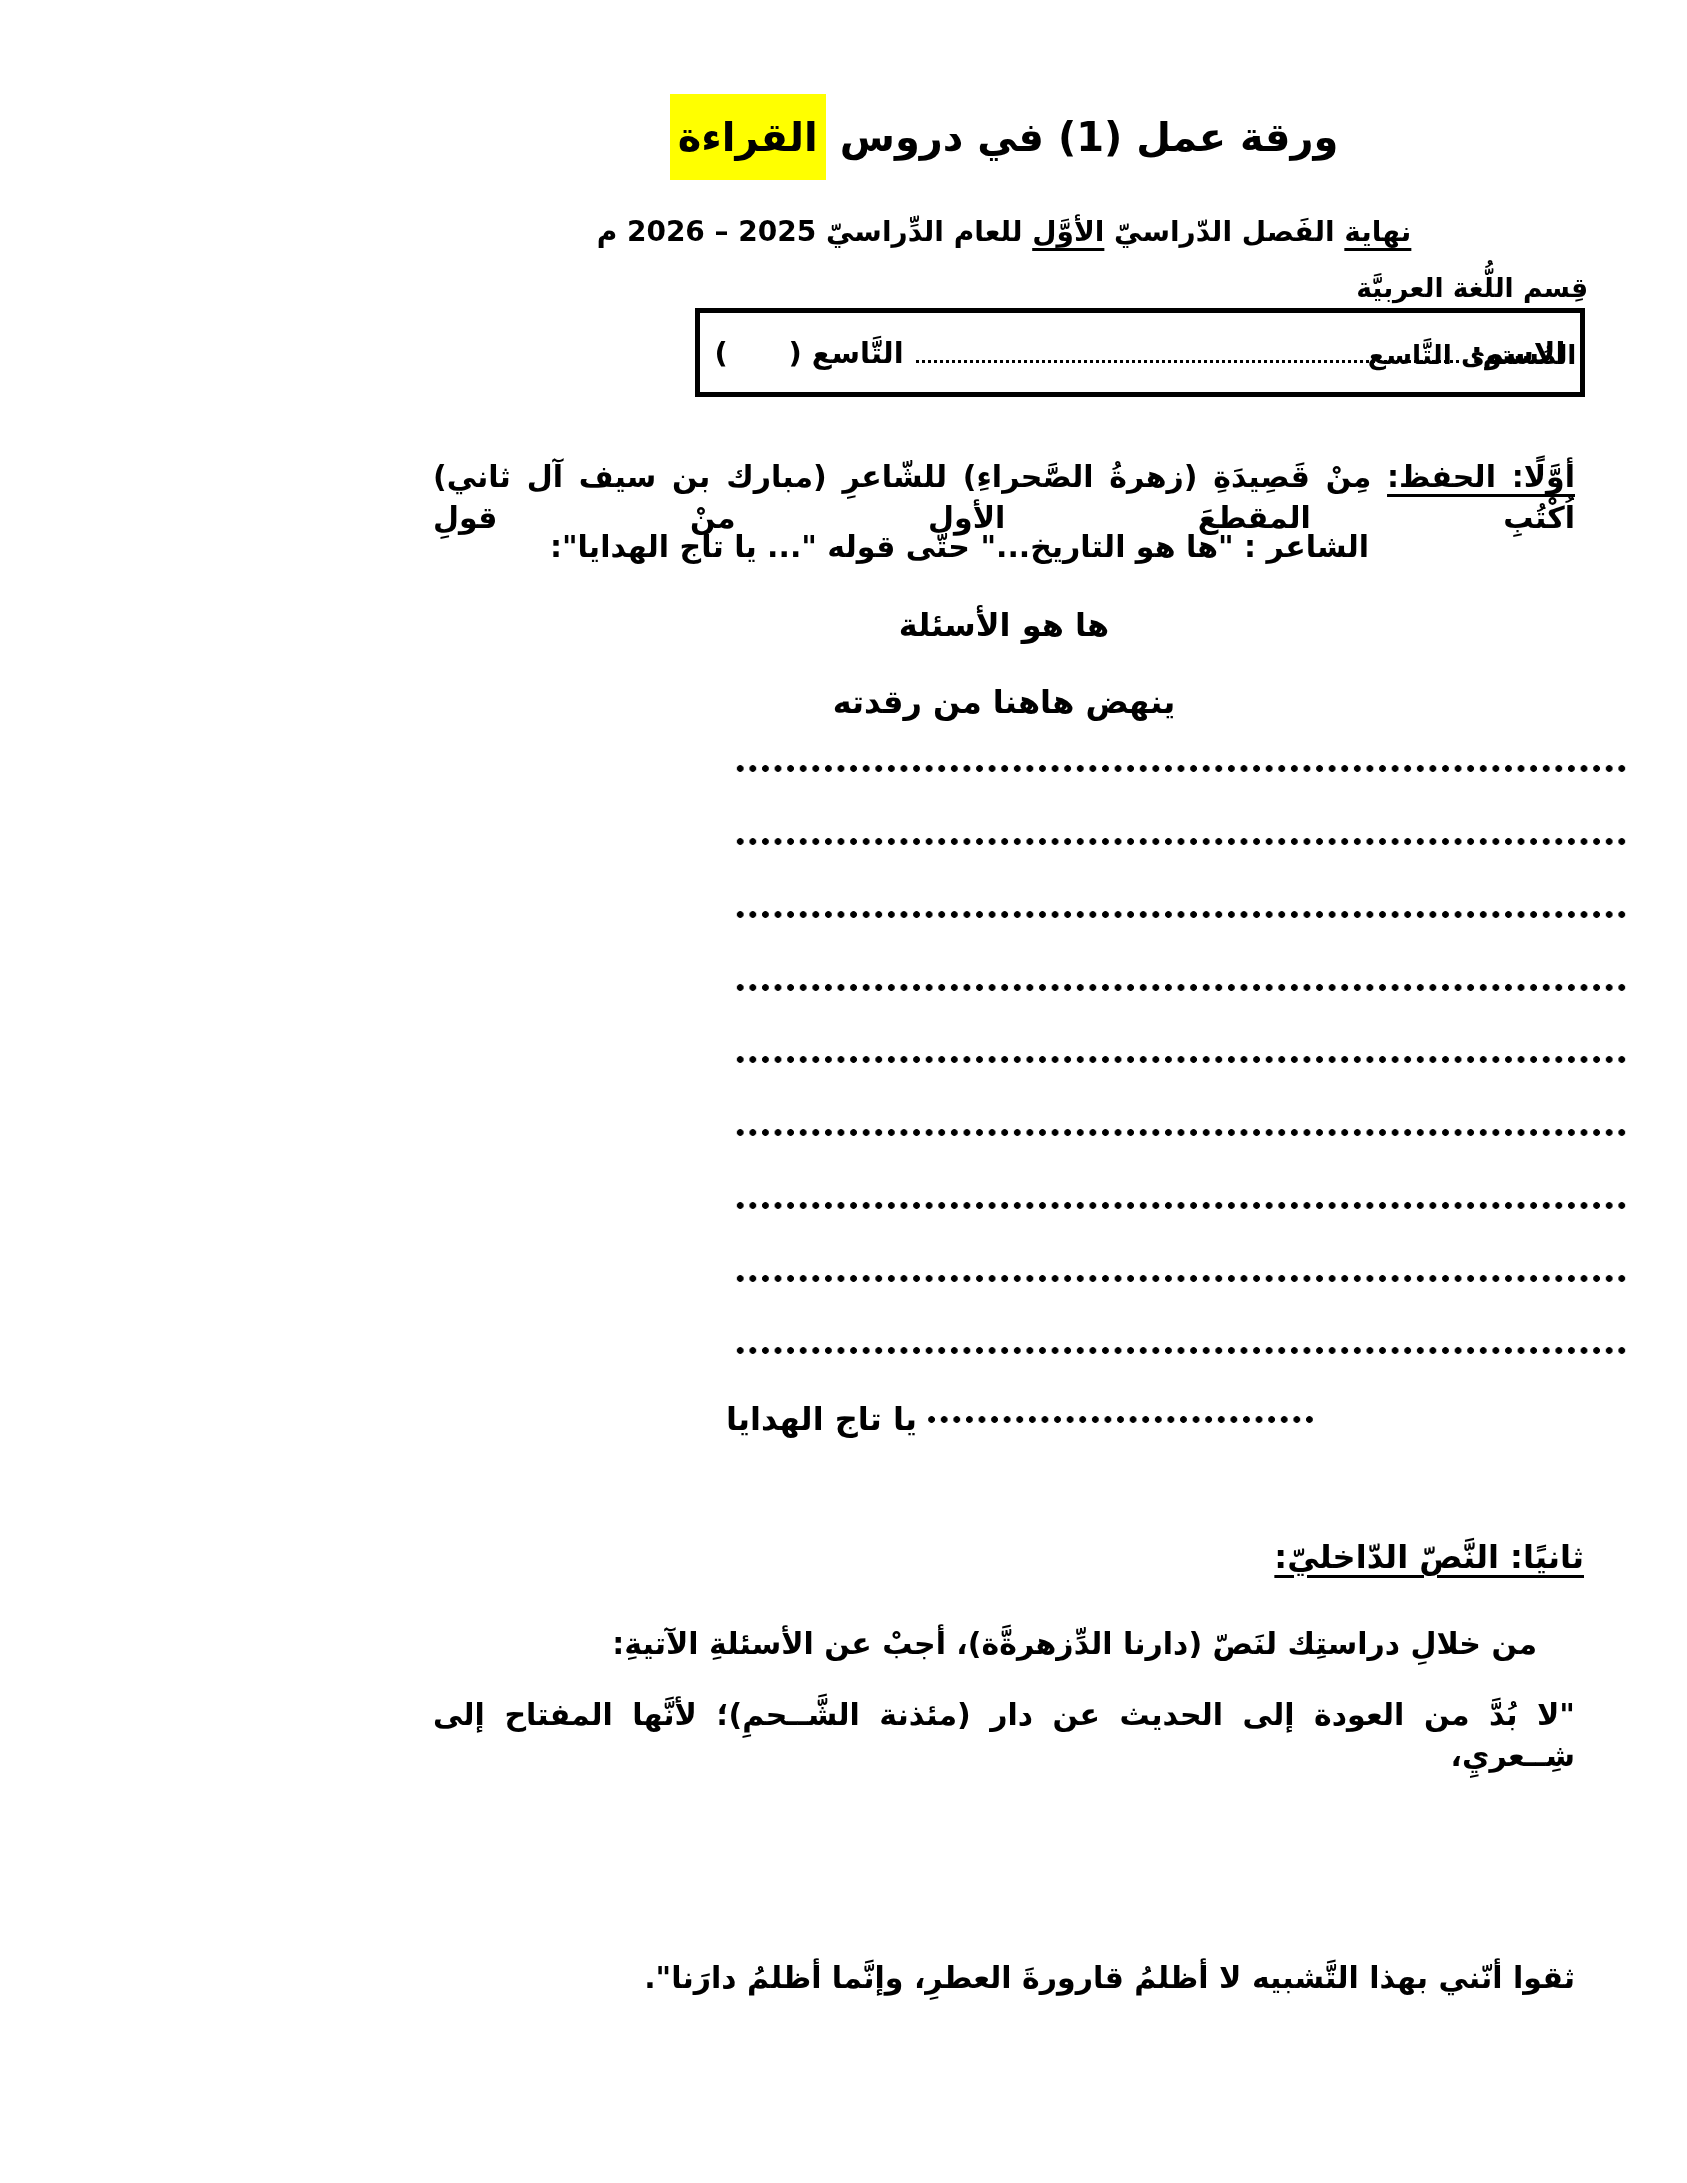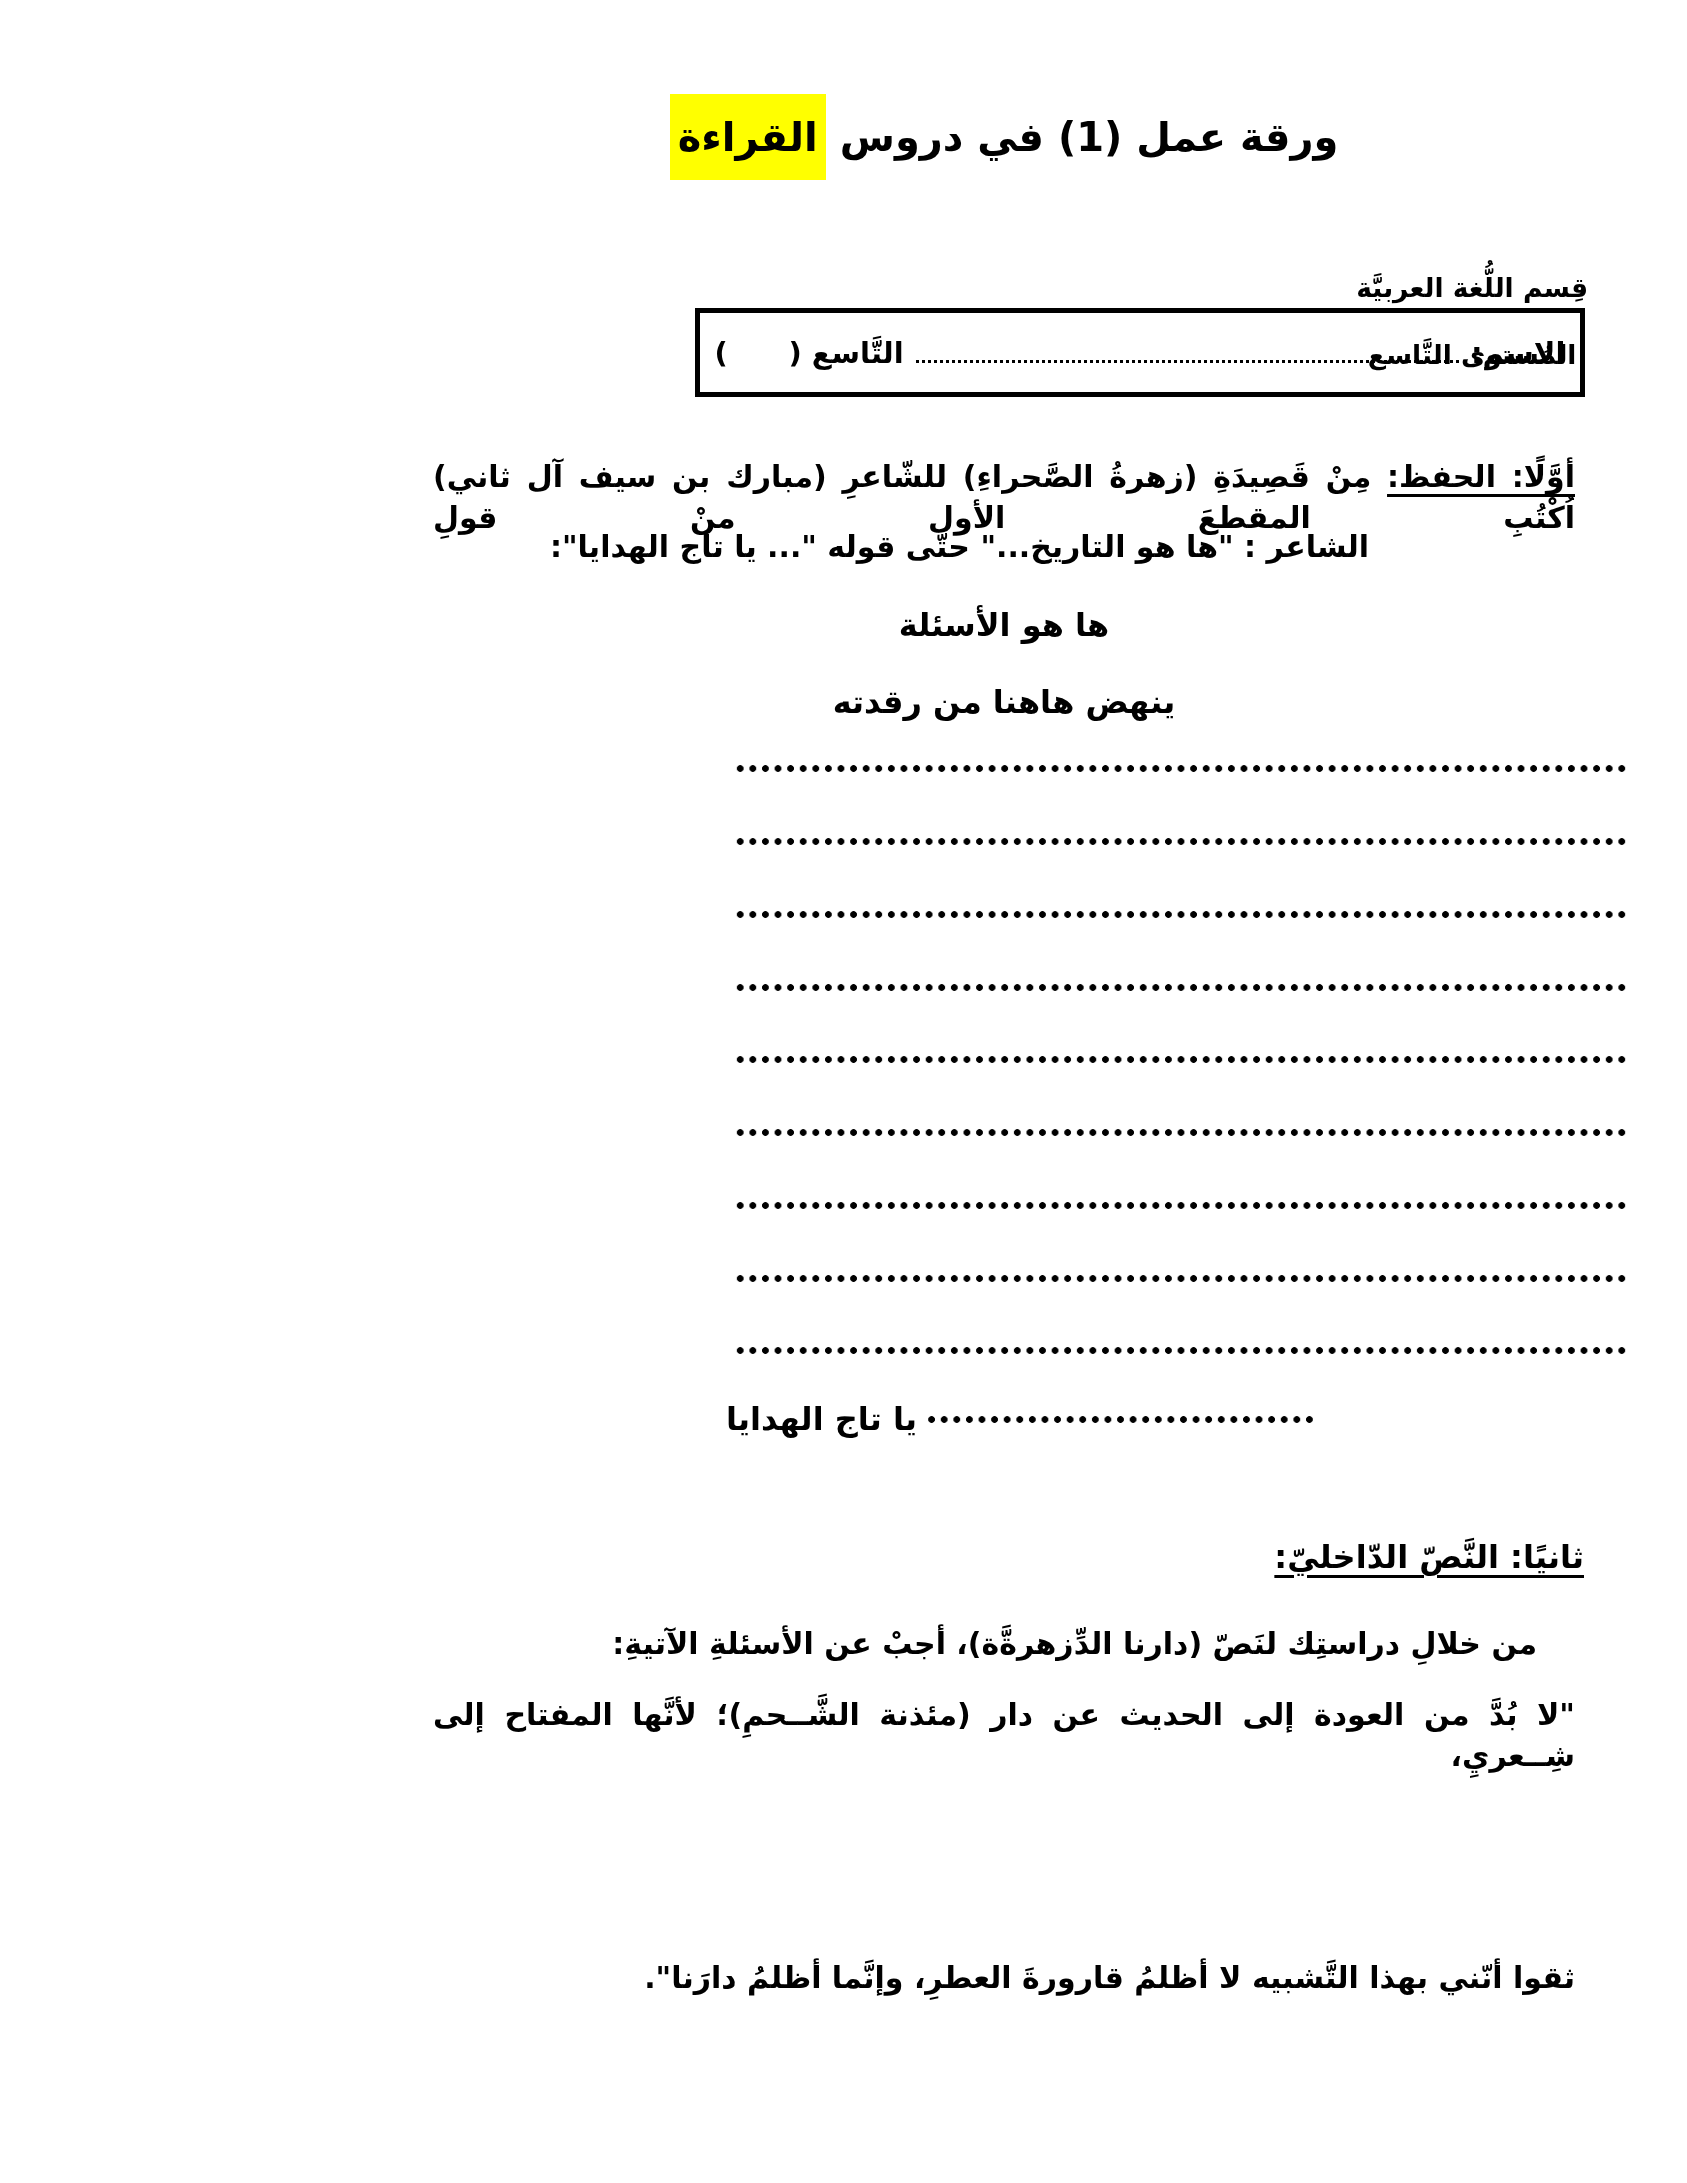--- a/index.html
+++ b/index.html
@@ -118,20 +118,21 @@
 
   .qr { left:1614px; top:2096px; width:64px; height:64px; }
 </style>
 </head>
 <body>
 
 <div id="page">
 
   <h1 class="abs title"><span>ورقة عمل (1) في دروس </span><span class="hl">القراءة</span></h1>
 
+  <div class="abs subtitle"><span class="u">نهاية</span><span> الفَصل الدّراسيّ </span><span class="u">الأوَّل</span><span> للعام الدِّراسيّ 2025 – 2026 م</span></div>
 
   <div class="abs dept">
     <div class="l1">قِسم اللُّغة العربيَّة</div>
     <div>المُستوى التَّاسع</div>
   </div>
 
   <div class="abs name-box">
     <span>الاسم:</span>
     <span class="name-fill"></span>
     <span>التَّاسع (&nbsp;&nbsp;&nbsp;&nbsp;&nbsp;&nbsp;)</span>

